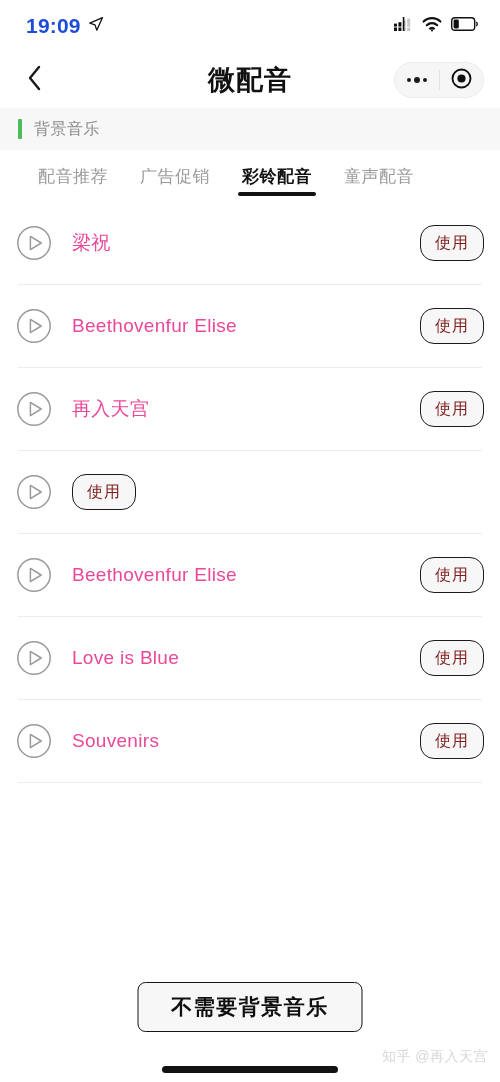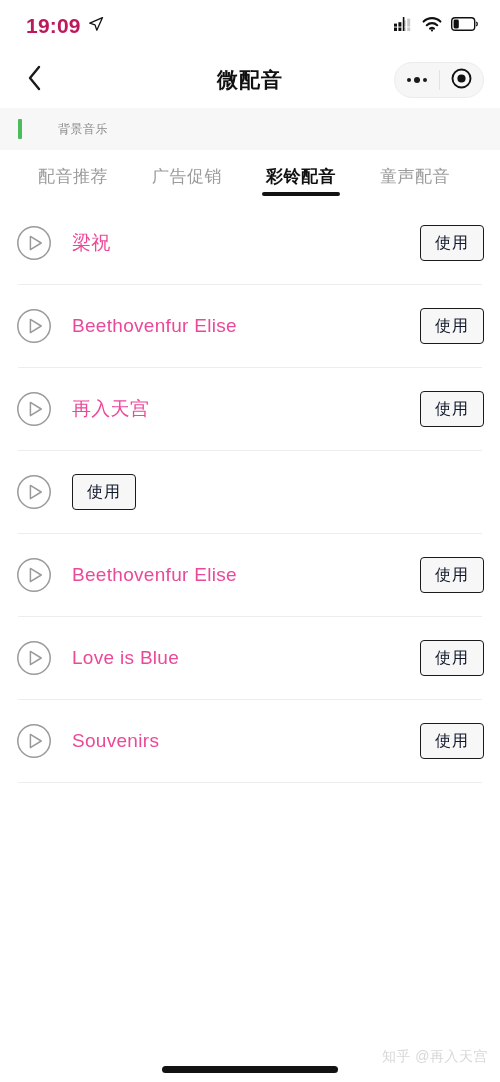--- a/index.html
+++ b/index.html
@@ -10,35 +10,35 @@
     overflow:hidden;
   }
   .phone { position:relative; width:500px; height:1082px; background:#fff; }
 
   
   .statusbar {
     height:52px; display:flex; align-items:center;
     justify-content:space-between; padding:0 22px 0 26px;
   }
   .sb-left { display:flex; align-items:center; gap:7px; }
-  .sb-time { font-size:21px; font-weight:700; color:#be185d; letter-spacing:.2px; }
+  .sb-time { font-size:21px; font-weight:700; color:#1d4ed8; letter-spacing:.2px; }
   .loc-arrow { display:block; }
   .sb-right { display:flex; align-items:center; gap:9px; }
 
   
   .navbar {
     height:56px; position:relative; display:flex; align-items:center;
   }
   .back-btn {
     position:absolute; left:14px; top:50%; transform:translateY(-50%);
     width:40px; height:40px; display:flex; align-items:center; justify-content:center;
     cursor:pointer;
   }
   .nav-title {
-    width:100%; text-align:center; font-size:21px; font-weight:600;
+    width:100%; text-align:center; font-size:27px; font-weight:600;
     color:#111; letter-spacing:1px;
   }
   .capsule {
     position:absolute; right:16px; top:50%; transform:translateY(-50%);
     width:90px; height:36px; border-radius:18px; background:#f6f6f6;
     border:1px solid #ececec; display:flex; align-items:center;
   }
   .capsule-half {
     flex:1; height:100%; display:flex; align-items:center; justify-content:center;
     cursor:pointer;
@@ -47,25 +47,25 @@
   .dots { display:flex; align-items:center; gap:3px; }
   .dots i { display:block; width:4px; height:4px; border-radius:50%; background:#1a1a1a; }
   .dots i.mid { width:6px; height:6px; }
 
   
   .section-head {
     height:42px; background:#f7f7f7; display:flex; align-items:center;
     padding-left:18px; gap:12px;
   }
   .accent-bar { width:4px; height:20px; background:#4cbb5b; border-radius:1px; }
-  .section-title { font-size:12px; color:#8c8c8c; letter-spacing:.5px;margin-left:24px; }
+  .section-title { font-size:16px; color:#8c8c8c; letter-spacing:.5px; }
 
   
   .tabs {
-    height:52px; display:flex; align-items:center; gap:12px;
+    height:52px; display:flex; align-items:center; gap:0;
     padding-left:22px; overflow:hidden; position:relative;
   }
   .tab {
     flex:0 0 auto; padding:0 16px; font-size:17px; color:#9b9b9b;
     height:100%; display:flex; align-items:center; position:relative;
     cursor:pointer; white-space:nowrap; letter-spacing:.5px;
   }
   .tab.active { color:#111; font-weight:600; }
   .tab.active::after {
     content:""; position:absolute; left:12px; right:12px; bottom:6px;
@@ -79,21 +79,21 @@
     position:relative;
   }
   .divider { height:1px; background:#ededed; margin:0 2px; }
   .play-icon { flex:0 0 auto; width:36px; height:36px; cursor:pointer; }
   .song-name {
     flex:1 1 auto; font-size:19px; color:#ec4899; letter-spacing:.3px;
     overflow:hidden; white-space:nowrap; text-overflow:ellipsis;
   }
   .use-btn {
     flex:0 0 auto; width:64px; height:36px; border:1.6px solid #1b1b1b;
-    background:#f7f7f7; border-radius:4px; font-size:16px; color:#0f172a;
+    background:#f7f7f7; border-radius:14px; font-size:16px; color:#7f1d1d;
     display:flex; align-items:center; justify-content:center; cursor:pointer;
     font-family:inherit; letter-spacing:1px;
   }
 
   
   .bottom-area {
     position:absolute; left:0; right:0; bottom:0; height:110px;
   }
   .no-bgm-btn {
     position:absolute; left:50%; transform:translateX(-50%); top:10px;
@@ -287,17 +287,18 @@
         </svg>
       </span>
       <span class="song-name">Souvenirs</span>
       <button class="use-btn">使用</button>
     </div>
     <div class="divider"></div>
 
   </div>
 
   <div class="bottom-area">
+    <button class="no-bgm-btn">不需要背景音乐</button>
     <div class="watermark">知乎 @再入天宫</div>
     <div class="home-indicator"></div>
   </div>
 
 </div>
 
 </body></html>

